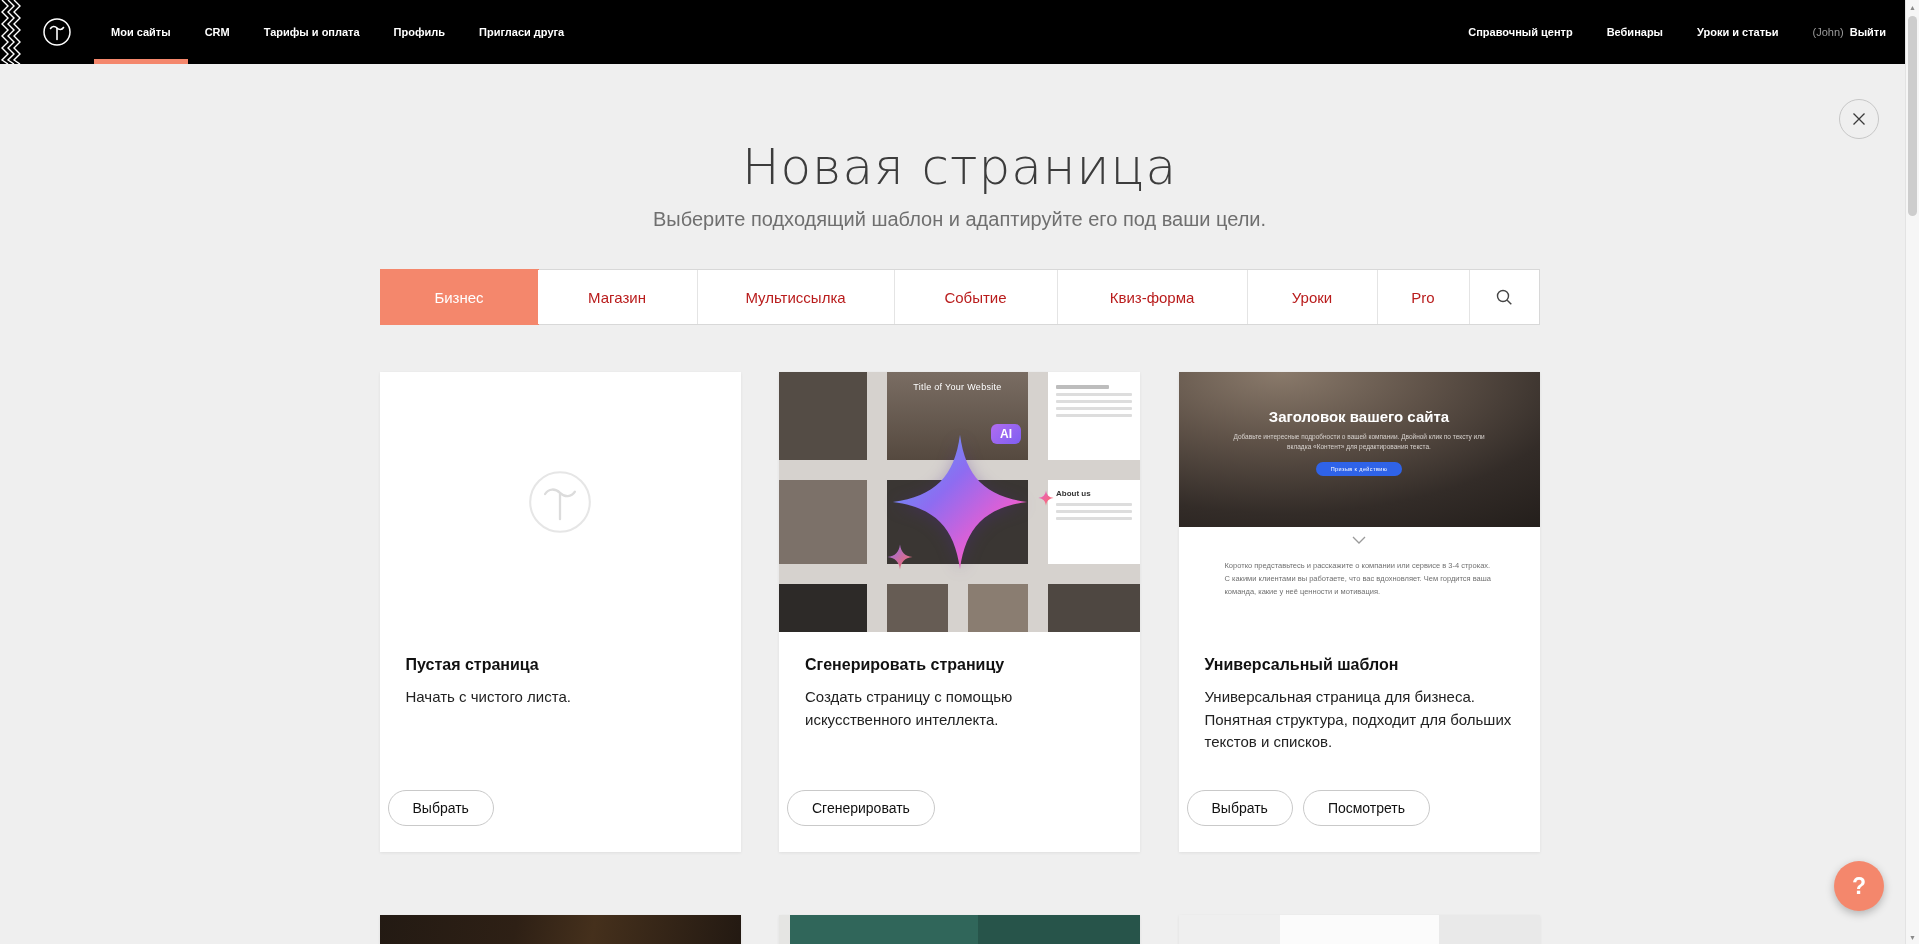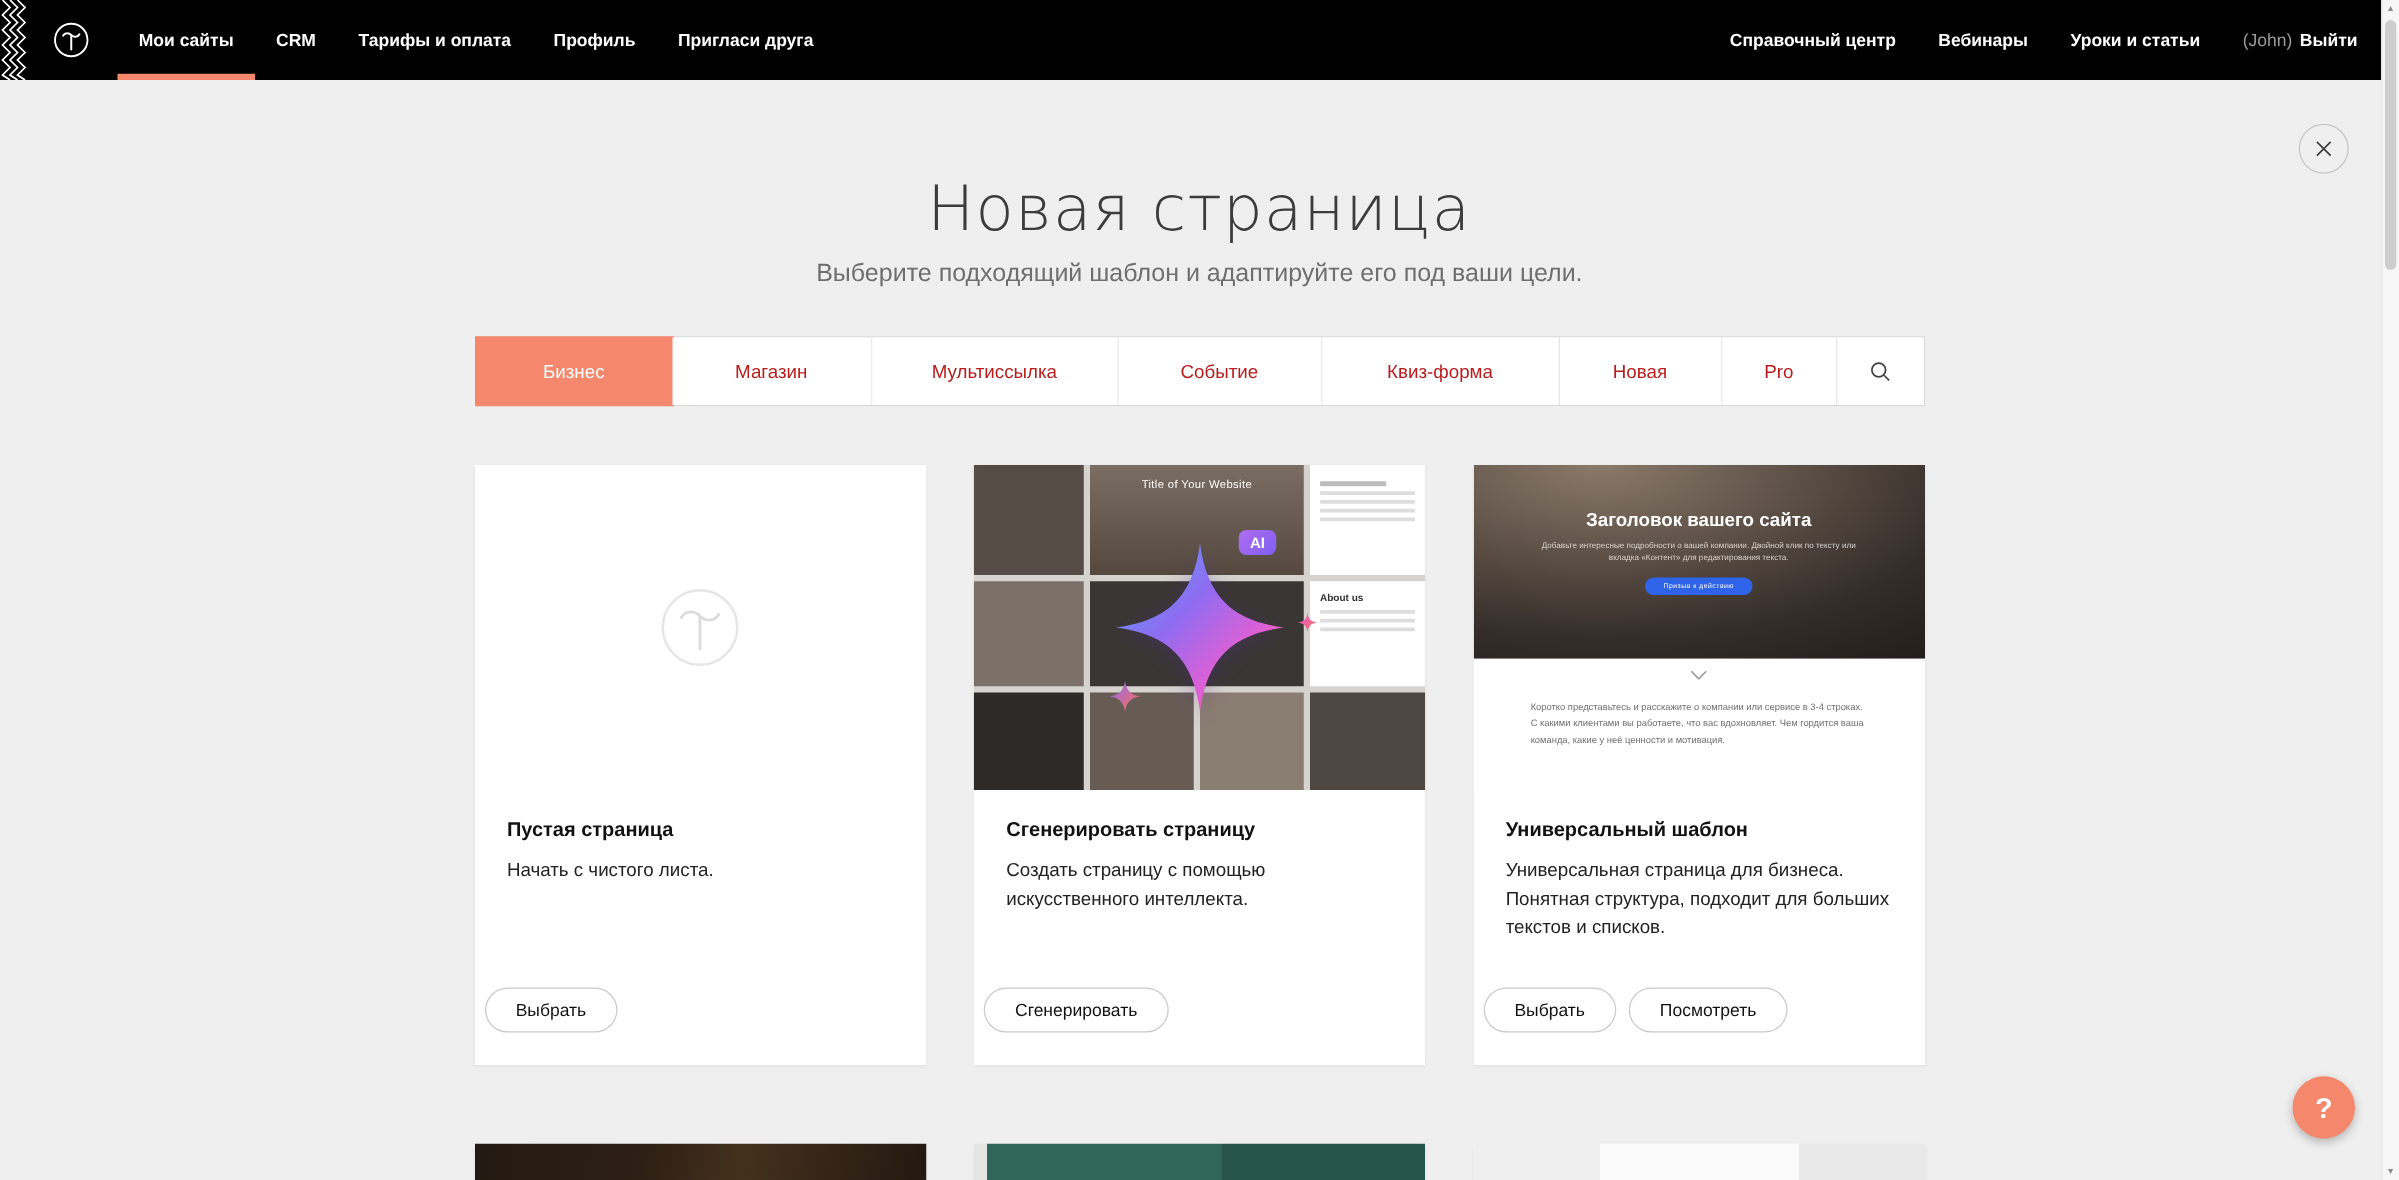--- a/index.html
+++ b/index.html
@@ -14,21 +14,21 @@
   .navbar {
     height:64px; background: var(--navbar, #000);
     display:flex; align-items:stretch; padding-right:16px; position:relative; z-index:20;
   }
   .zigzag { display:flex; align-items:center; }
   .logo { display:flex; align-items:center; margin:0 20px 0 18px; cursor:pointer; }
   .nav-left, .nav-right { display:flex; align-items:stretch; }
   .nav-right { margin-left:auto; }
   .nav-item {
     display:flex; align-items:center; padding:0 17px; color:#fff;
-    font-size:14px; font-weight:700; text-decoration:none; cursor:pointer; position:relative;
+    font-size:11px; font-weight:700; text-decoration:none; cursor:pointer; position:relative;
     white-space:nowrap;
     text-align:right;
   }
   .nav-item.active::after {
     content:""; position:absolute; left:0; right:0; bottom:0; height:5px;
     background: var(--accent, #f4876c);
   }
   .nav-user .user-name { color:#9b9b9b; margin-right:6px; font-weight:400; }
 
   
@@ -79,21 +79,21 @@
     border:1px solid #c9c9c9; background:#fff; border-radius:20px; padding:9px 24px;
     font-size:14px; color:#111; font-family:inherit; cursor:pointer; white-space:nowrap;
   }
 
   
   .blank { align-items:center; justify-content:center; flex-direction:row; }
 
   
   .collage {
     background:#d6d2ce; display:grid; height:260px;
-    grid-template-columns:88px 1fr 1fr 92px; grid-template-rows:88px 84px 1fr; gap:5px;
+    grid-template-columns:88px 1fr 1fr 92px; grid-template-rows:88px 84px 1fr; gap:20px;
   }
   .tile { overflow:hidden; }
   .tile.span2 { grid-column:span 2; position:relative; }
   .tile-title-text {
     position:absolute; top:10px; left:0; right:0; text-align:center;
     font-size:9px; color:#fff; letter-spacing:.3px;
   }
   .tile-white { background:#fff; padding:9px 8px; }
   .tbar { height:3px; background:#ddd; border-radius:1px; margin:4px 0; }
   .tbar.dark { background:#bdbdbd; height:4px; width:70%; }
@@ -196,21 +196,21 @@
 
   <h1 class="page-title">Новая страница</h1>
   <p class="subtitle">Выберите подходящий шаблон и адаптируйте его под ваши цели.</p>
 
   <div class="tabs">
     <div class="tab active" style="flex:0 0 157px">Бизнес</div>
     <div class="tab" style="flex:0 0 160px">Магазин</div>
     <div class="tab" style="flex:0 0 197px">Мультиссылка</div>
     <div class="tab" style="flex:0 0 163px">Событие</div>
     <div class="tab" style="flex:0 0 190px">Квиз-форма</div>
-    <div class="tab" style="flex:0 0 130px">Новая</div>
+    <div class="tab" style="flex:0 0 130px">Уроки</div>
     <div class="tab" style="flex:0 0 92px">Pro</div>
     <div class="tab" style="flex:1">
       <svg width="18" height="18" viewBox="0 0 18 18">
         <circle cx="8" cy="8" r="5.5" stroke="#444" stroke-width="1.4" fill="none"></circle>
         <path d="M12.2 12.2 L16.3 16.3" stroke="#444" stroke-width="1.4"></path>
       </svg>
     </div>
   </div>
 
   <div class="grid">

